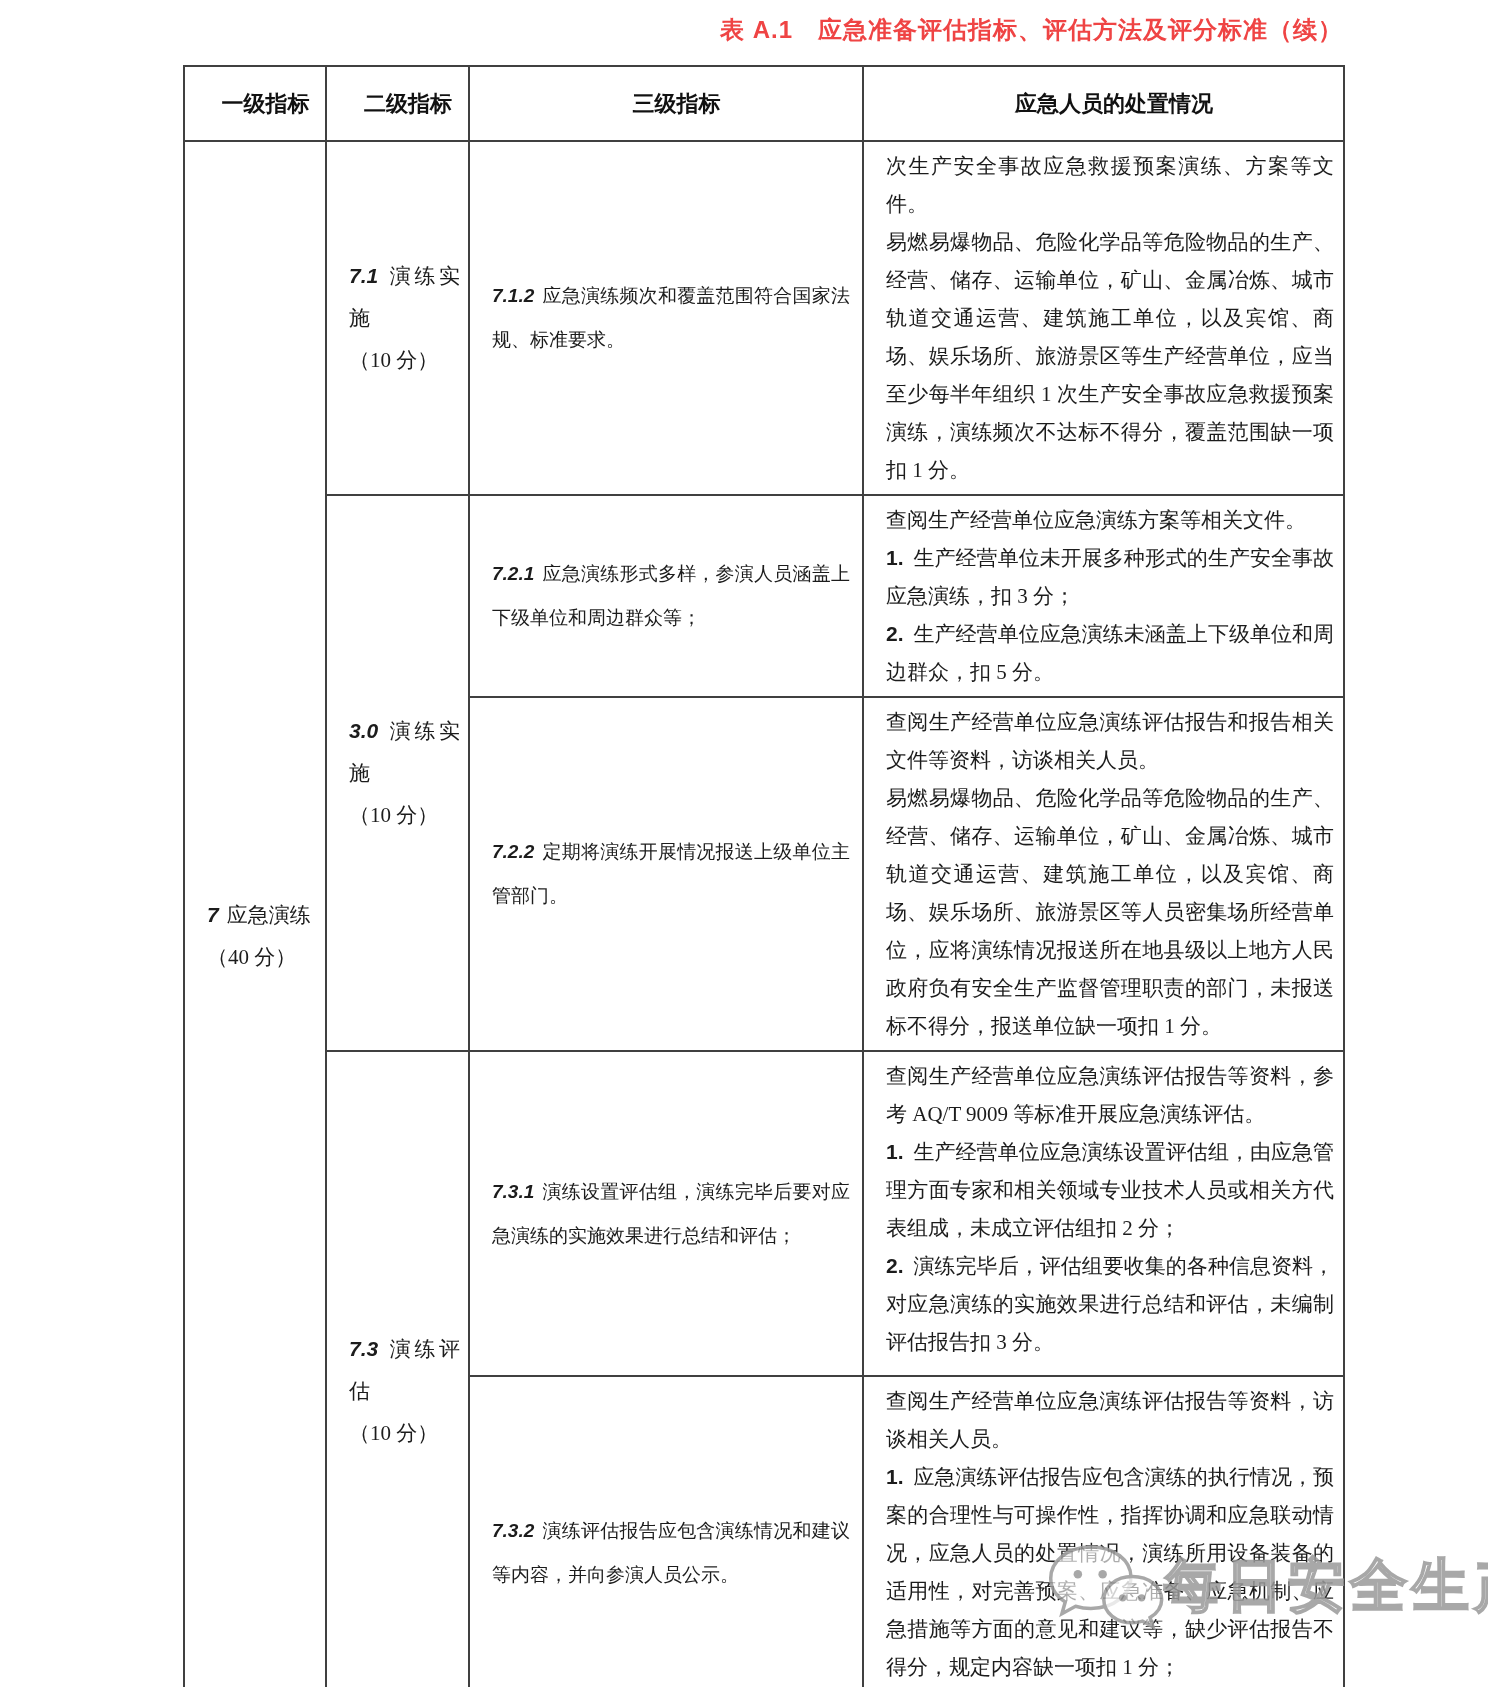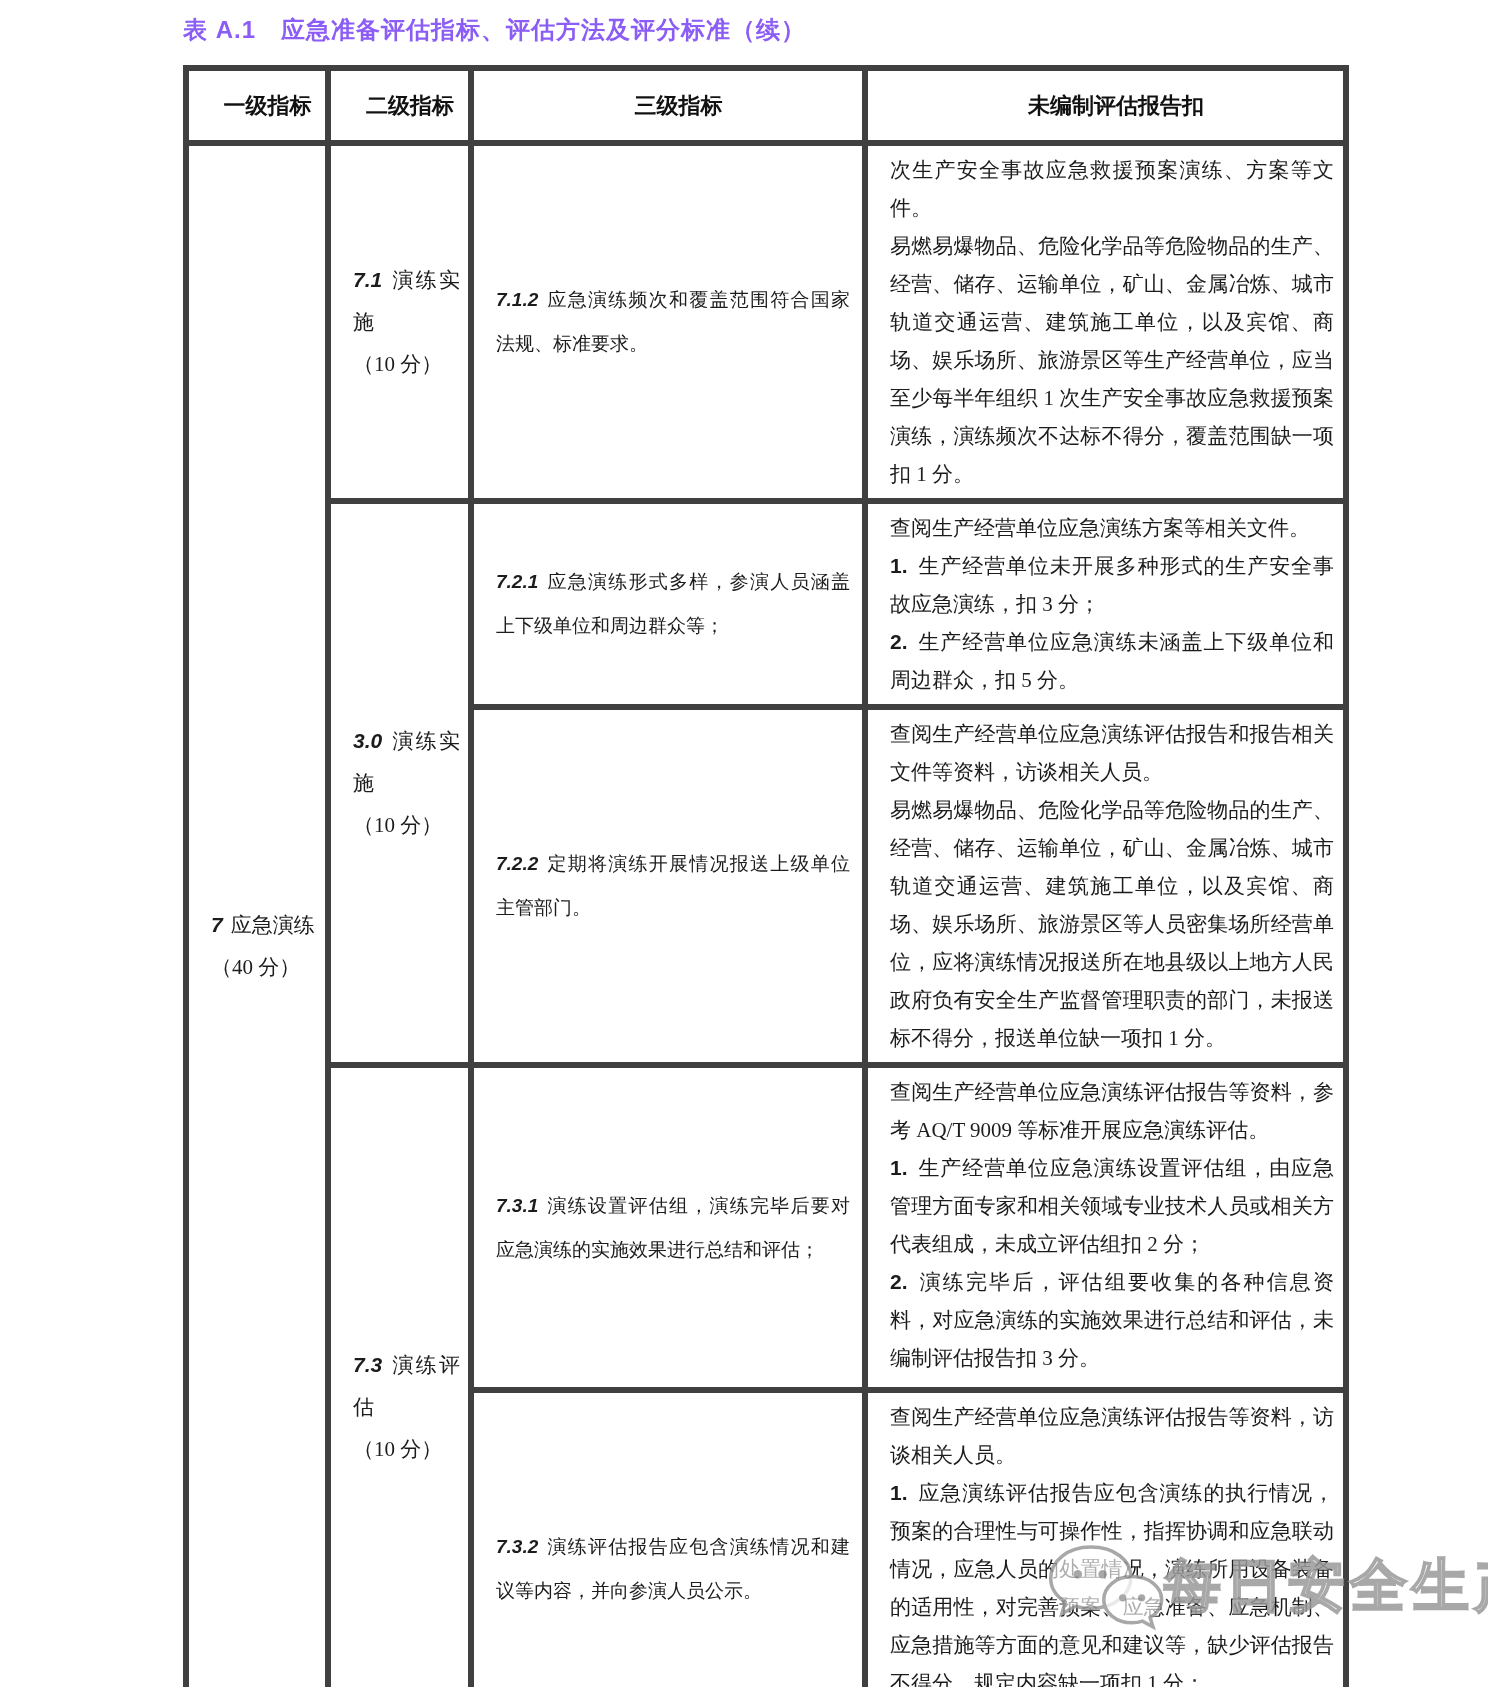--- a/index.html
+++ b/index.html
@@ -1,29 +1,29 @@
 <!DOCTYPE html>
 <html><head>
 <meta charset="utf-8">
 <style>
   html,body{margin:0;padding:0;}
   body{
     width:1488px;height:1687px;background:#ffffff;position:relative;overflow:hidden;
     font-family:"Liberation Serif","DejaVu Serif",serif;color:#1c1c1c;
   }
   .doc-title{
-    position:absolute;top:14px;left:183px;width:1160px;text-align:left;
+    position:absolute;top:14px;left:183px;width:1160px;text-align:right;
     font-family:"Liberation Sans","DejaVu Sans",sans-serif;
-    font-size:24px;font-weight:bold;color:#8b5cf6;letter-spacing:1px;
+    font-size:24px;font-weight:bold;color:#ef4444;letter-spacing:1px;
   }
   table.eval{
     position:absolute;left:183px;top:65px;width:1160px;
     border-collapse:collapse;table-layout:fixed;background:#fff;
   }
-  table.eval th,table.eval td{border:6px solid #404040;padding-left:22px;}
+  table.eval th,table.eval td{border:2px solid #404040;padding-left:22px;}
   table.eval th{
     font-family:"Liberation Sans","DejaVu Sans",sans-serif;
     font-size:22px;font-weight:bold;text-align:center;vertical-align:middle;color:#111;
   }
   td.ind-cell{
     vertical-align:middle;padding:0 8px 0 10px;
     font-size:21px;line-height:42px;text-align:justify;
   }
   td.l3-cell{
     vertical-align:middle;padding:0 12px;
@@ -65,21 +65,21 @@
     <col style="width:142px">
       <col style="width:143px">
       <col style="width:394px">
       <col style="width:481px">
   </colgroup>
   <thead>
     <tr style="height:75px">
       <th>一级指标</th>
       <th>二级指标</th>
       <th>三级指标</th>
-      <th>未编制评估报告扣</th>
+      <th>应急人员的处置情况</th>
     </tr>
   </thead>
   <tbody>
     <tr style="height:315px">
       <td class="ind-cell" rowspan="5">
         <span class="num">7</span><span>应急演练</span>
         <span class="score">（40 分）</span>
       </td>
       <td class="ind-cell">
         <span class="num">7.1</span><span>演练实施</span>

